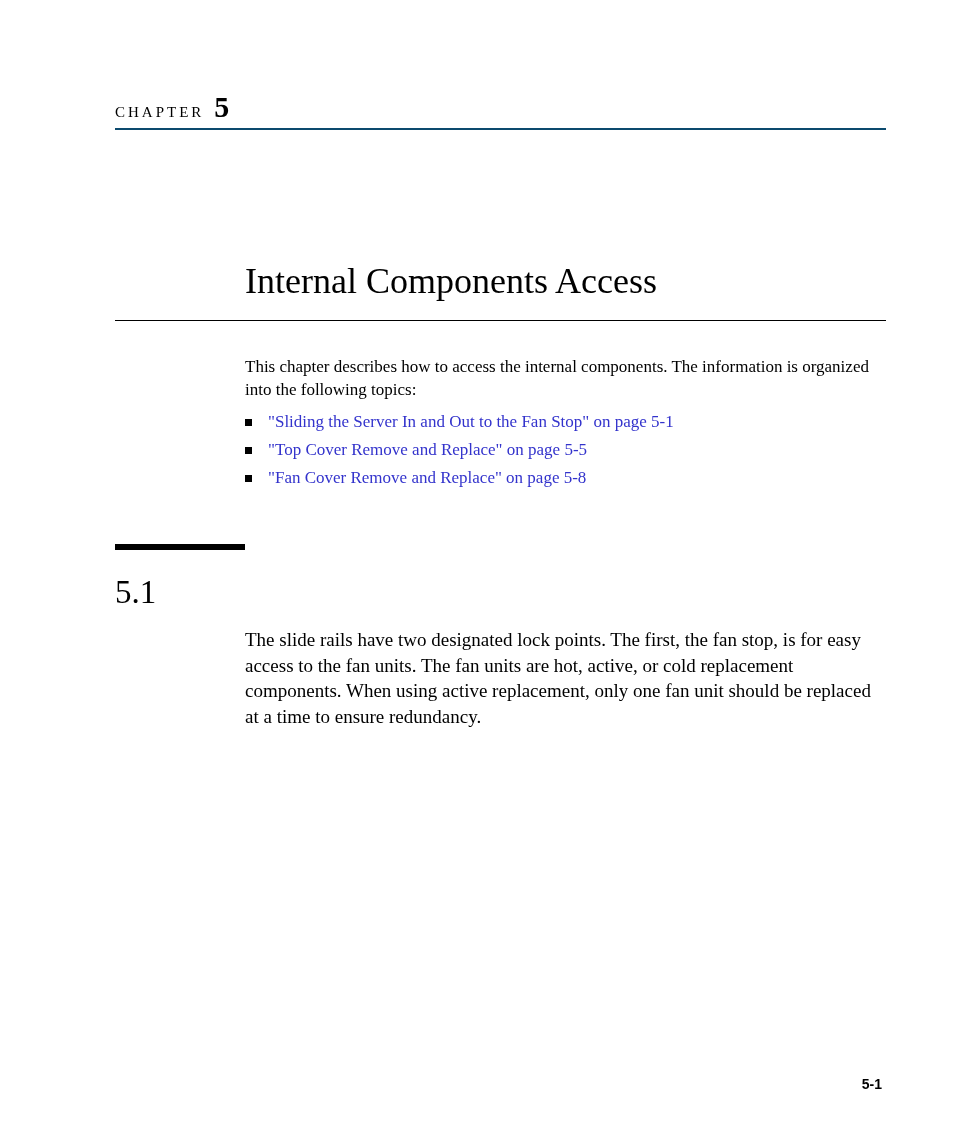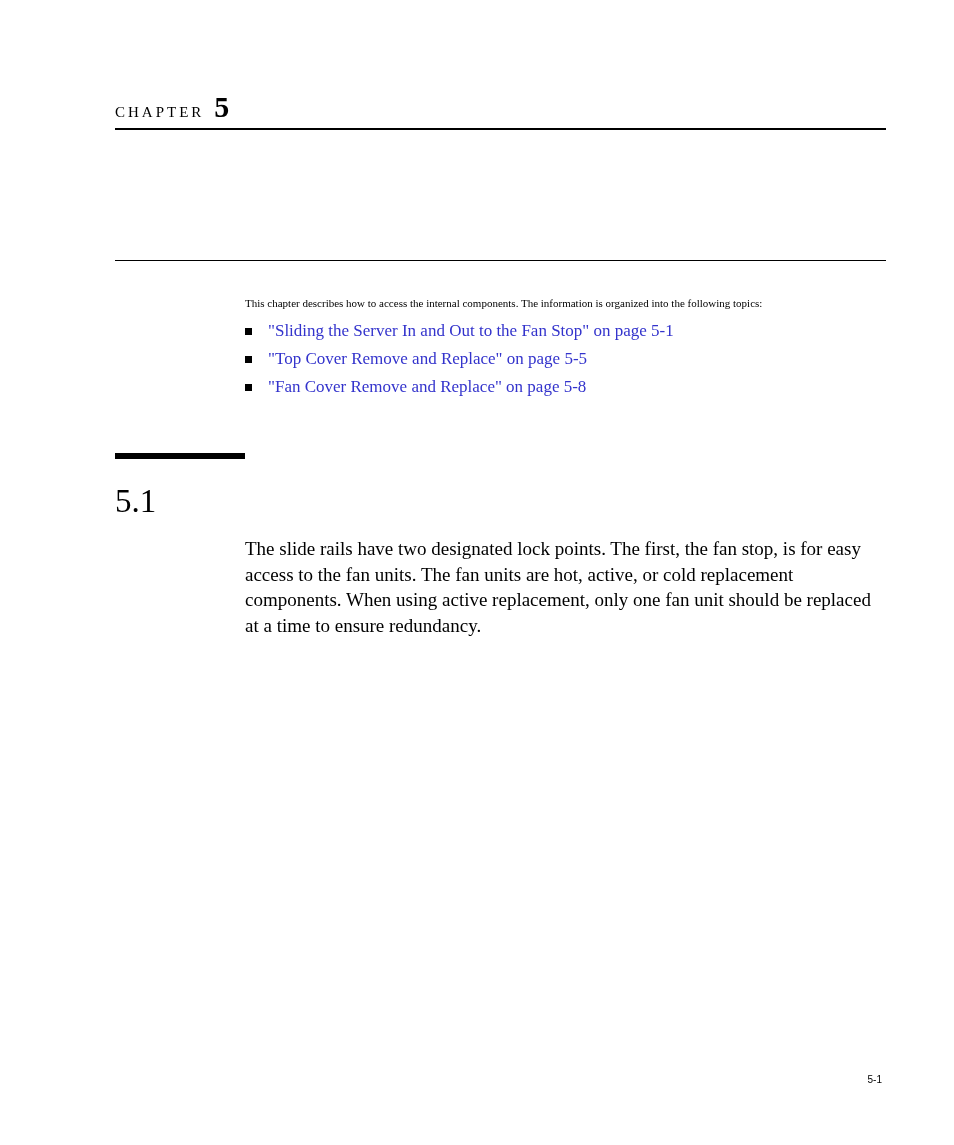--- a/index.html
+++ b/index.html
@@ -14,21 +14,21 @@
       font-family: "Palatino Linotype", "Book Antiqua", Palatino, Georgia, serif;
       color: #000000;
       position: relative;
     }
     .page {
       padding: 90px 68px 60px 115px;
       height: 100%;
       position: relative;
     }
     .chapter-header {
-      border-bottom: 2px solid #000000;
+      border-bottom: 2px solid #0c4a6e;
       padding-bottom: 4px;
       margin-bottom: 130px;
       margin-left: 0;
       display: flex;
       align-items: baseline;
       gap: 10px;
     }
     .chapter-label {
       font-size: 15px;
       letter-spacing: 3px;
@@ -44,21 +44,21 @@
       margin-left: 130px;
       margin-bottom: 18px;
     }
     .title-rule {
       border: none;
       border-top: 1.5px solid #000;
       margin-left: 0;
       margin-bottom: 35px;
     }
     .intro-para {
-      font-size: 11px;
+      font-size: 17px;
       line-height: 1.35;
       margin-left: 130px;
       margin-bottom: 10px;
     }
     .toc-list {
       list-style: none;
       margin-left: 130px;
       margin-top: 8px;
     }
     .toc-list li {
@@ -108,36 +108,37 @@
       line-height: 1.25;
       flex: 1;
     }
     .section-body {
       font-size: 19px;
       line-height: 1.35;
       margin-left: 130px;
     }
     .page-number {
       position: absolute;
-      bottom: 60px;
+      bottom: 53px;
       right: 72px;
-      font-size: 10px;
-      font-weight: normal;
+      font-size: 14px;
+      font-weight: bold;
       font-family: Arial, Helvetica, sans-serif;
     }
   </style>
 </head>
 <body>
 
 <div class="page">
   <div class="chapter-header">
     <span class="chapter-label">CHAPTER</span>
     <span class="chapter-number">5</span>
   </div>
 
+  <h1 class="chapter-title">Internal Components Access</h1>
   <hr class="title-rule">
 
   <p class="intro-para">This chapter describes how to access the internal components. The information is organized into the following topics:</p>
 
   <ul class="toc-list">
     <li>
       <span class="bullet"></span>
       <span class="toc-link">"Sliding the Server In and Out to the Fan Stop" on page 5-1</span>
     </li>
     <li>

